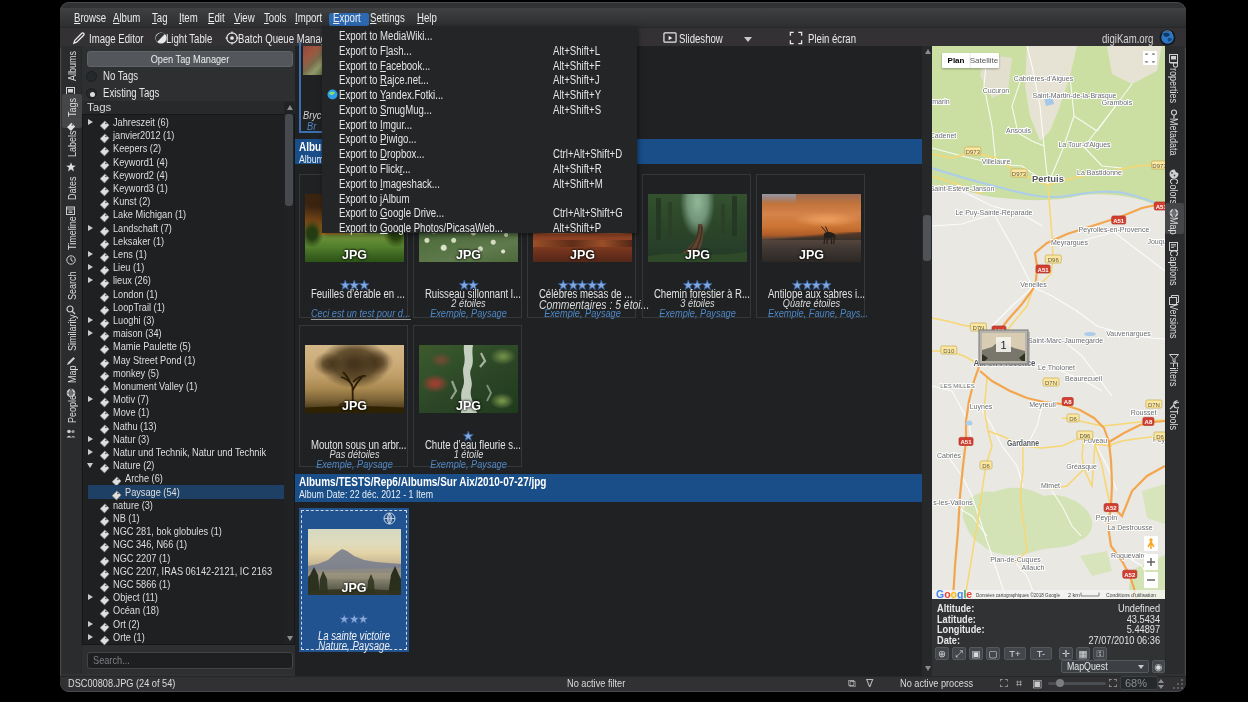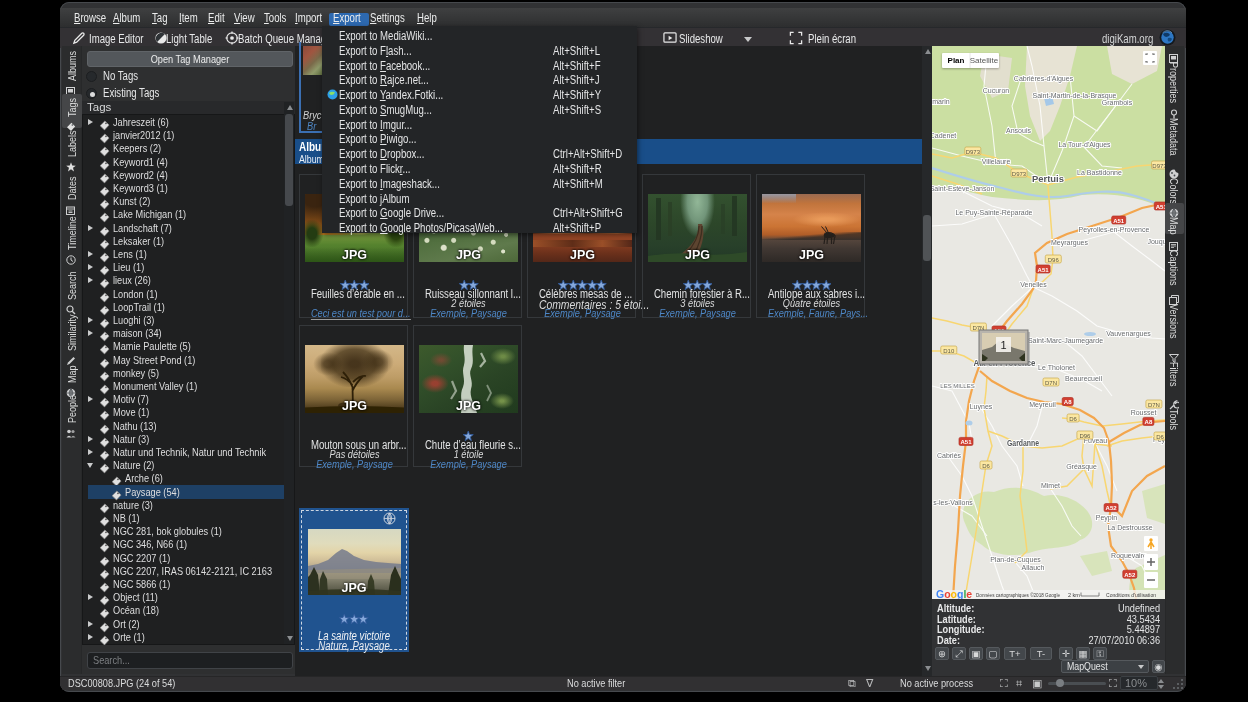--- a/index.html
+++ b/index.html
@@ -562,20 +562,24 @@
         </svg></div>
       <div class="abs" style="left:0;top:112px;width:109px;text-align:center;font-size:12px;color:#e2e3e4;white-space:nowrap">
         <div class="tc">Chute d’eau fleurie s...</div>
       </div>
       <div class="abs" style="left:0;top:122px;width:109px;text-align:center;font-size:11.5px;font-style:italic;color:#dadbdc;white-space:nowrap">
         <div class="tc">1 étoile</div>
       </div>
       <div class="abs" style="left:0;top:131.5px;width:109px;text-align:center;font-size:11.5px;font-style:italic;color:#4e87c6;white-space:nowrap">
         <div class="tc">Exemple, Paysage</div>
       </div>
+    </div>
+<div class="abs" style="left:235px;top:472px;width:627px;height:28px;background:#194e89;overflow:hidden;">
+      <div class="abs tl" style="left:4px;top:1px;font-size:12.5px;font-weight:bold;color:#fff">Albums/TESTS/Rep6/Albums/Sur Aix/2010-07-27/jpg</div>
+      <div class="abs tl" style="left:4px;top:14px;font-size:11px;color:#e8eef5">Album Date: 22 déc. 2012 - 1 Item</div>
     </div>
 <div class="abs" style="left:239px;top:506px;width:110px;height:144px;background:#20538f;outline:1px dashed #cdd6e2;outline-offset:-3px;">
       <div class="abs" style="left:9px;top:21px;width:93px;height:66px;overflow:hidden">
         <div style="width:100%;height:100%;background:linear-gradient(180deg,#d6d8c2 0%,#e0dcbc 22%,#e3d4a8 36%,#cdbb96 50%,#a9a18b 62%,#908c79 72%,#6b6a58 86%,#4a4a3c 100%)">
           <svg style="position:absolute;left:0;top:0" width="93" height="66" viewBox="0 0 93 66" preserveAspectRatio="none">
             <path d="M0 37 L10 35 L20 31 L28 24 L34 20 L39 22 L46 27 L56 31 L68 33 L80 34 L93 35 L93 44 L0 44 Z" fill="#787d8d" opacity="0.88"></path>
             <path d="M0 41 L93 39 L93 50 L0 50 Z" fill="#99917c" opacity="0.6"></path>
             <path d="M2 46 L6 38 L10 46 L12 66 L0 66 L0 48 Z" fill="#2c3120"></path>
             <path d="M12 50 L15 42 L19 50 L20 66 L11 66 Z" fill="#333825"></path>
             <path d="M60 52 L63 45 L66 52 L67 66 L59 66 Z" fill="#31361f" opacity="0.9"></path>
@@ -910,21 +914,21 @@
 <span class="abs tl" style="left:507px;top:675px;font-size:11.5px;color:#dadbdc">No active filter</span>
 <span class="abs" style="left:788px;top:675px;font-size:11px;color:#b8b9ba">⧉</span>
 <span class="abs" style="left:806px;top:675px;font-size:11px;color:#b8b9ba">∇</span>
 <span class="abs tl" style="left:840px;top:675px;font-size:11.5px;color:#dadbdc">No active process</span>
 <span class="abs" style="left:940px;top:675px;font-size:11px;color:#c8c9ca">⛶</span>
 <span class="abs" style="left:956px;top:675px;font-size:11px;color:#c8c9ca">⌗</span>
 <span class="abs" style="left:972px;top:675px;font-size:11px;color:#c8c9ca">▣</span>
 <div class="abs" style="left:988px;top:680px;width:58px;height:3px;background:#4a4e52;border-radius:2px;"></div>
 <div class="abs" style="left:996px;top:677px;width:8px;height:8px;background:#7a7e82;border-radius:50%;"></div>
 <span class="abs" style="left:1049px;top:675px;font-size:11px;color:#c8c9ca">⛶</span>
-<div class="abs" style="left:1060px;top:674px;width:38px;height:14px;background:#26292c;border:1px solid #3c4044;border-radius:2px;color:#8a8d90;font-size:11px;line-height:12px;padding-left:4px;">10%</div>
+<div class="abs" style="left:1060px;top:674px;width:38px;height:14px;background:#26292c;border:1px solid #3c4044;border-radius:2px;color:#8a8d90;font-size:11px;line-height:12px;padding-left:4px;">68%</div>
 <div class="abs" style="left:1098px;top:677px;width:0;height:0;border-left:3px solid transparent;border-right:3px solid transparent;border-bottom:4px solid #8a8d90"></div>
 <div class="abs" style="left:1098px;top:683px;width:0;height:0;border-left:3px solid transparent;border-right:3px solid transparent;border-top:4px solid #8a8d90"></div>
 <div class="abs" style="left:262px;top:24px;width:315px;height:207px;background:#232527;box-shadow:1px 2px 5px rgba(0,0,0,0.5);font-size:12px;color:#e4e5e6;z-index:50;">
       <span class="abs tl" style="left:17px;top:3px">Export to MediaWiki...</span>
       <span class="abs tl" style="left:17px;top:17.78px">Export to F<u>l</u>ash...</span>
       <span class="abs tl" style="left:231px;top:17.78px">Alt+Shift+L</span>
       <span class="abs tl" style="left:17px;top:32.56px">Export to <u>F</u>acebook...</span>
       <span class="abs tl" style="left:231px;top:32.56px">Alt+Shift+F</span>
       <span class="abs tl" style="left:17px;top:47.34px">Export to <u>R</u>ajce.net...</span>
       <span class="abs tl" style="left:231px;top:47.34px">Alt+Shift+J</span>

